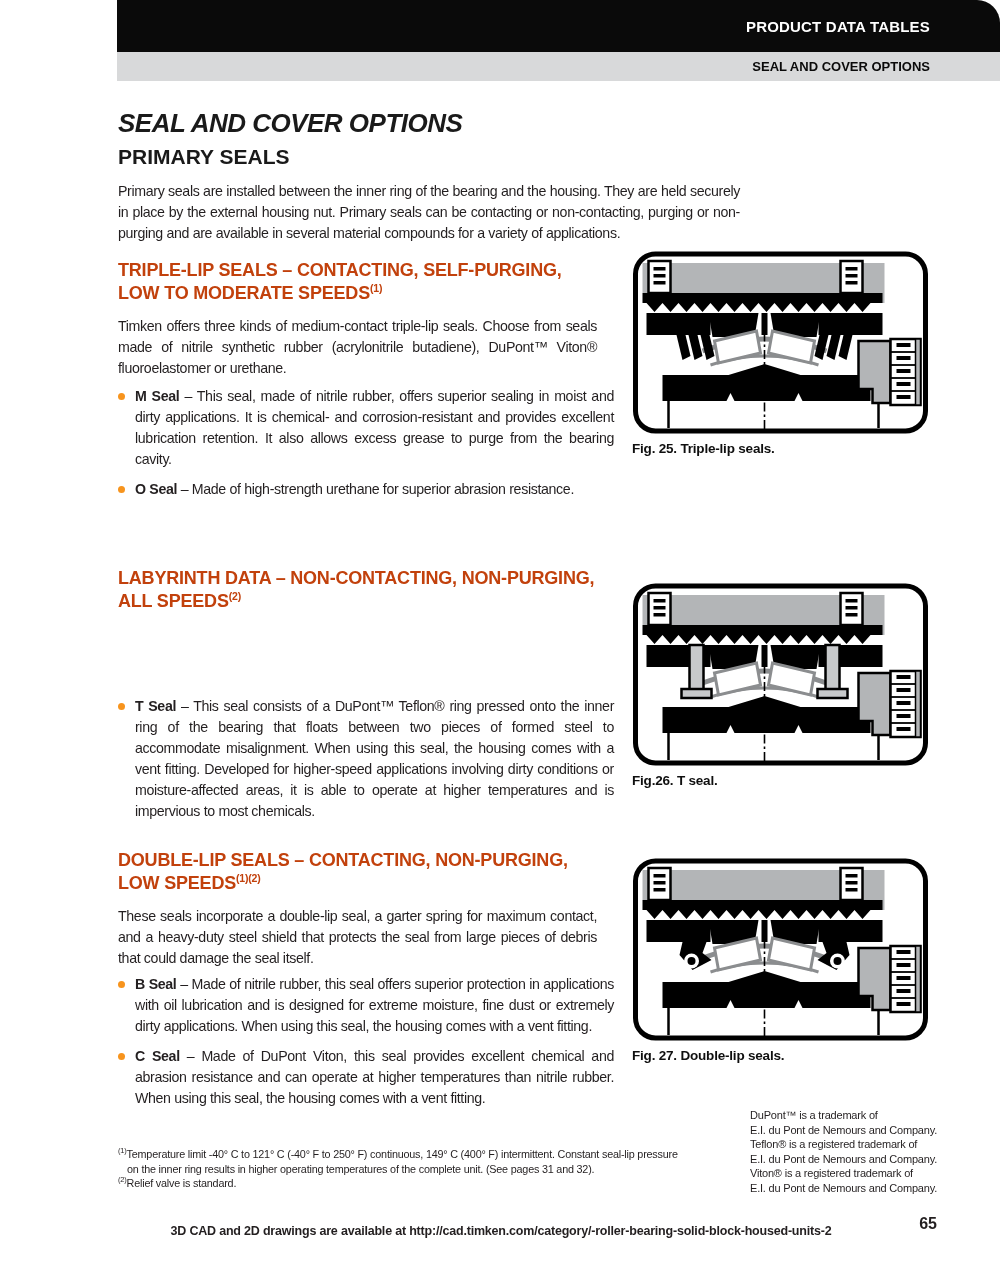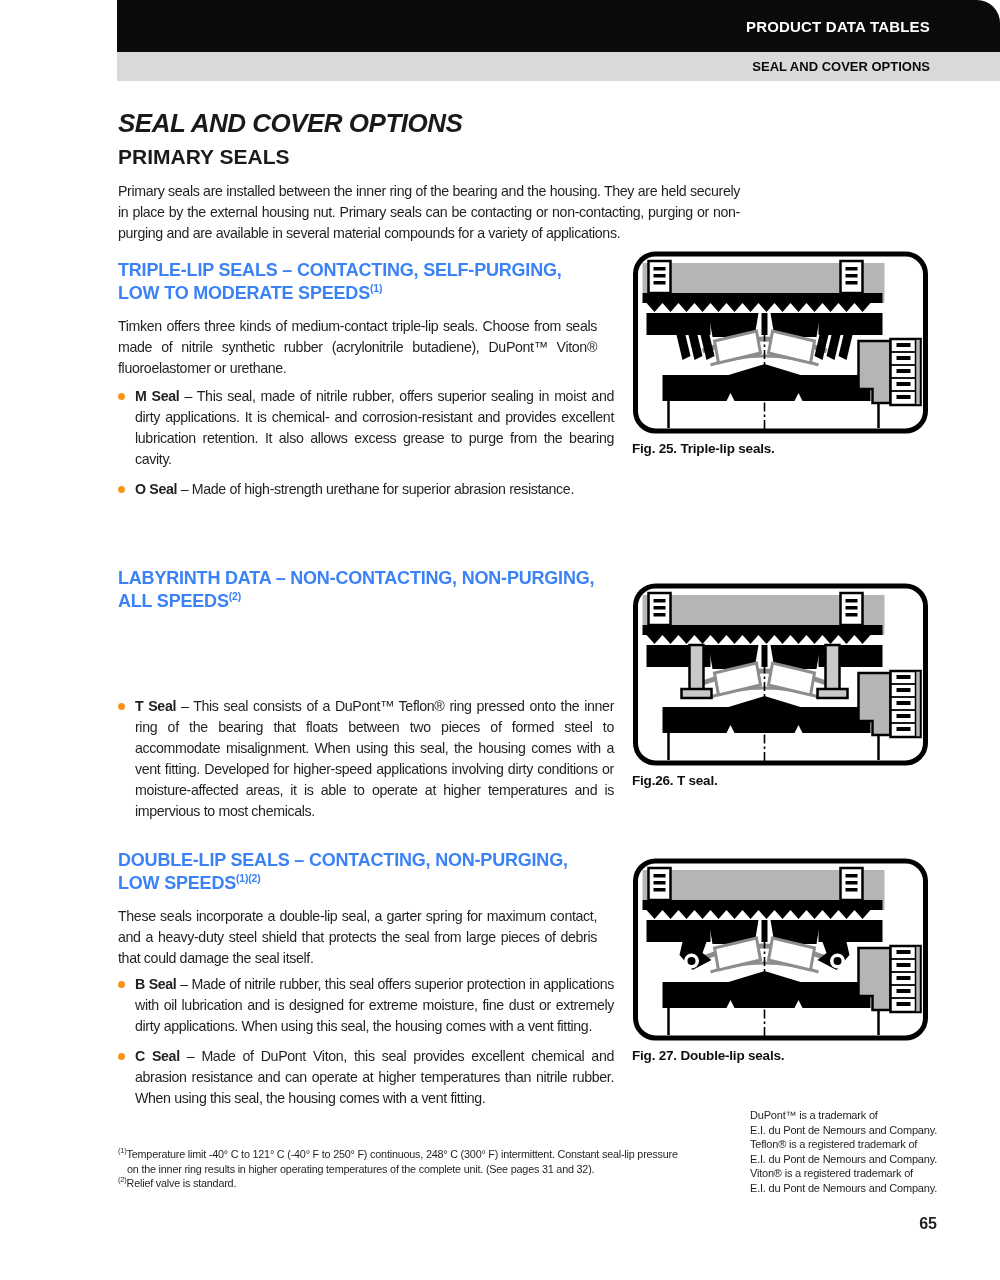--- a/index.html
+++ b/index.html
@@ -18,21 +18,21 @@
     display:flex; align-items:center; justify-content:flex-end; padding-right:70px; box-sizing:border-box;
   }
   .band-gray .band-text { color:#0a0a0a; font-weight:bold; font-size:13px; }
 
   .title { position:absolute; left:118px; top:108px; margin:0; font-size:26px; font-style:italic; font-weight:bold; letter-spacing:-0.5px; color:#1a1a1a; }
   .subtitle { position:absolute; left:118px; top:145px; margin:0; font-size:21px; font-weight:bold; color:#1a1a1a; }
 
   .body-text { font-size:14.2px; line-height:21px; letter-spacing:-0.35px; text-align:justify; }
   .intro { position:absolute; left:118px; top:181px; width:622px; margin:0; }
 
-  .sec-h { position:absolute; left:118px; width:512px; margin:0; font-size:18px; line-height:23px; font-weight:bold; color:#3b82f6; letter-spacing:-0.2px; }
+  .sec-h { position:absolute; left:118px; width:512px; margin:0; font-size:18px; line-height:23px; font-weight:bold; color:#c2410c; letter-spacing:-0.2px; }
   .sec-h sup { font-size:10.5px; line-height:0; }
   #s1h { top:259px; } #s2h { top:567px; } #s3h { top:849px; }
 
   .sec-body { position:absolute; left:118px; width:479px; margin:0; }
   #s1body { top:316px; } #s2body { top:626px; } #s3body { top:906px; }
 
   .bullets { position:absolute; left:118px; width:496px; margin:0; padding:0; list-style:none; }
   #s1ul { top:386px; } #s2ul { top:696px; } #s3ul { top:974px; }
   .bullet { position:relative; padding-left:17px; margin:0 0 9px 0; }
   .dot { position:absolute; left:0; top:7px; width:7px; height:7px; border-radius:50%; background:#f7941d; }
@@ -277,28 +277,31 @@
           <line x1="258" y1="114" x2="288" y2="114" stroke="#000" stroke-width="1.8"></line>
           <line x1="258" y1="127" x2="288" y2="127" stroke="#000" stroke-width="1.8"></line>
           <line x1="258" y1="140" x2="288" y2="140" stroke="#000" stroke-width="1.8"></line>
     <rect x="283" y="88" width="5" height="66" fill="#b3b5b7" stroke="#000" stroke-width="1.5"></rect>
   </svg>
       </div>
     <figcaption class="fig-caption">Fig. 27. Double-lip seals.</figcaption>
   </figure>
 
   <div class="footnotes">
-    <p class="footnote"><sup>(1)</sup><span>Temperature limit -40° C to 121° C (-40° F to 250° F) continuous, 248° C (300° F) intermittent. Constant seal-lip pressure on the inner ring results in higher operating temperatures of the complete unit. (See pages 31 and 32).</span></p>
+    <p class="footnote"><sup>(1)</sup><span>Temperature limit -40° C to 121° C (-40° F to 250° F) continuous, 149° C (400° F) intermittent. Constant seal-lip pressure on the inner ring results in higher operating temperatures of the complete unit. (See pages 31 and 32).</span></p>
     <p class="footnote"><sup>(2)</sup><span>Relief valve is standard.</span></p>
   </div>
 
   <div class="trademarks">
     <div>DuPont™ is a trademark of</div>
     <div>E.I. du Pont de Nemours and Company.</div>
     <div>Teflon® is a registered trademark of</div>
     <div>E.I. du Pont de Nemours and Company.</div>
     <div>Viton® is a registered trademark of</div>
     <div>E.I. du Pont de Nemours and Company.</div>
   </div>
 
+  <div class="footer-line">
+    <span>3D CAD and 2D drawings are available at </span><span class="footer-url">http://cad.timken.com/category/-roller-bearing-solid-block-housed-units-2</span>
+  </div>
   <div class="page-num">65</div>
 
 </div>
 
 </body></html>

